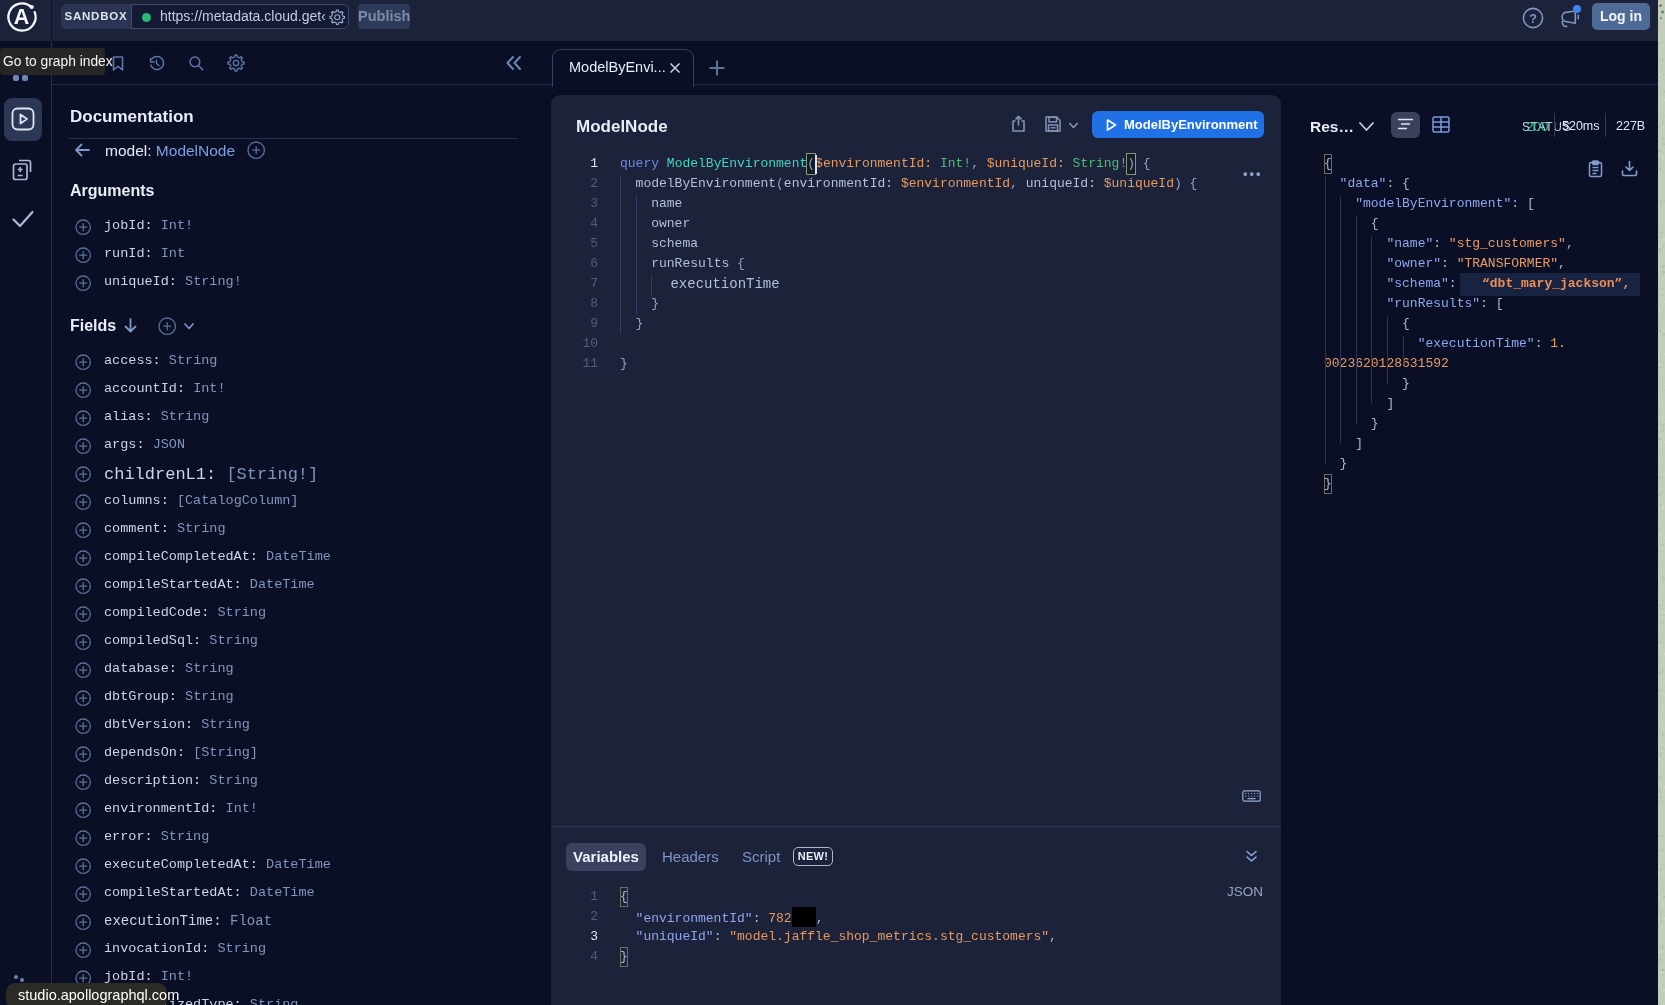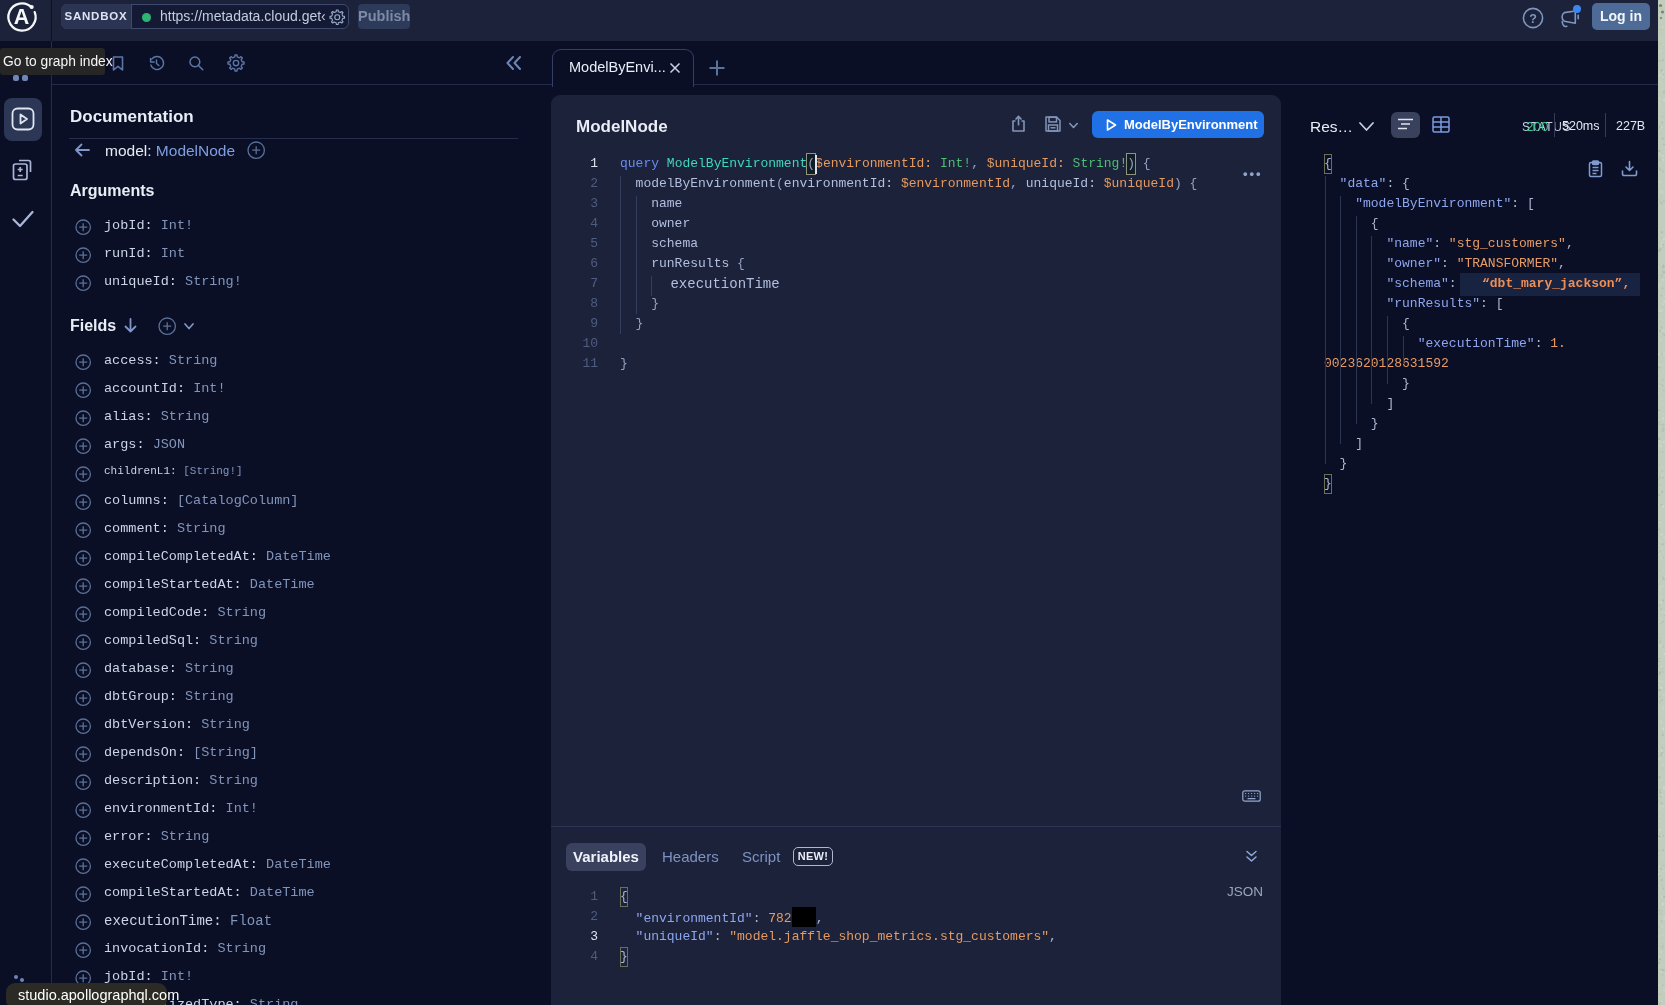--- a/index.html
+++ b/index.html
@@ -134,21 +134,21 @@
 <div class="abs mono" style="left:104px;top:409px;font-size:13.5px"><span style="color:#ccd5e6">alias:</span> <span style="color:#8195ba">String</span></div>
 <svg style="position:absolute;left:73.8px;top:436.8px" width="18.4" height="18.4">
     <circle cx="9.2" cy="9.2" r="7.2" fill="none" stroke="#5a7099" stroke-width="1.3"></circle>
     <path d="M9.2 5.2v8M5.2 9.2h8" stroke="#5a7099" stroke-width="1.3"></path>
   </svg>
 <div class="abs mono" style="left:104px;top:437px;font-size:13.5px"><span style="color:#ccd5e6">args:</span> <span style="color:#8195ba">JSON</span></div>
 <svg style="position:absolute;left:73.8px;top:464.8px" width="18.4" height="18.4">
     <circle cx="9.2" cy="9.2" r="7.2" fill="none" stroke="#5a7099" stroke-width="1.3"></circle>
     <path d="M9.2 5.2v8M5.2 9.2h8" stroke="#5a7099" stroke-width="1.3"></path>
   </svg>
-<div class="abs mono" style="left:104px;top:465px;font-size:11px"><span style="color:#ccd5e6">childrenL1:</span> <span style="color:#8195ba">[String!]</span></div>
+<div class="abs mono" style="left:104px;top:465px;font-size:17px"><span style="color:#ccd5e6">childrenL1:</span> <span style="color:#8195ba">[String!]</span></div>
 <svg style="position:absolute;left:73.8px;top:492.8px" width="18.4" height="18.4">
     <circle cx="9.2" cy="9.2" r="7.2" fill="none" stroke="#5a7099" stroke-width="1.3"></circle>
     <path d="M9.2 5.2v8M5.2 9.2h8" stroke="#5a7099" stroke-width="1.3"></path>
   </svg>
 <div class="abs mono" style="left:104px;top:493px;font-size:13.5px"><span style="color:#ccd5e6">columns:</span> <span style="color:#8195ba">[CatalogColumn]</span></div>
 <svg style="position:absolute;left:73.8px;top:520.8px" width="18.4" height="18.4">
     <circle cx="9.2" cy="9.2" r="7.2" fill="none" stroke="#5a7099" stroke-width="1.3"></circle>
     <path d="M9.2 5.2v8M5.2 9.2h8" stroke="#5a7099" stroke-width="1.3"></path>
   </svg>
 <div class="abs mono" style="left:104px;top:521px;font-size:13.5px"><span style="color:#ccd5e6">comment:</span> <span style="color:#8195ba">String</span></div>
@@ -298,21 +298,21 @@
 </svg>
 <div class="abs" style="left:1227px;top:884px;color:#9aa5bf;font-size:13.5px">JSON</div>
 <div class="abs mono" style="left:538px;top:887px;width:60px;text-align:right;font-size:13px;line-height:20px;color:#4e5c80">1</div>
 <div class="abs mono" style="left:538px;top:907px;width:60px;text-align:right;font-size:13px;line-height:20px;color:#4e5c80">2</div>
 <div class="abs mono" style="left:538px;top:927px;width:60px;text-align:right;font-size:13px;line-height:20px;color:#dce3f0">3</div>
 <div class="abs mono" style="left:538px;top:947px;width:60px;text-align:right;font-size:13px;line-height:20px;color:#4e5c80">4</div>
 <div class="abs mono" style="left:620px;top:887px;font-size:13px;line-height:20px;white-space:pre"><span style="color:#aab6cf;display:inline-block;outline:1px solid #6b6f58;outline-offset:-1px">{</span></div>
 <div class="abs mono" style="left:620px;top:907px;font-size:13px;line-height:20px;white-space:pre">&nbsp;&nbsp;<span style="color:#8ea6ee">"environmentId"</span><span style="color:#aab6cf">:</span> <span style="color:#e49a61">782</span><span style="display:inline-block;width:24px;height:20px;background:#000;vertical-align:-5px"></span><span style="color:#aab6cf">,</span></div>
 <div class="abs mono" style="left:620px;top:927px;font-size:13px;line-height:20px;white-space:pre">&nbsp;&nbsp;<span style="color:#8ea6ee">"uniqueId"</span><span style="color:#aab6cf">:</span> <span style="color:#e49a61">"model.jaffle_shop_metrics.stg_customers"</span><span style="color:#aab6cf">,</span></div>
 <div class="abs mono" style="left:620px;top:947px;font-size:13px;line-height:20px;white-space:pre"><span style="color:#aab6cf;display:inline-block;outline:1px solid #6b6f58;outline-offset:-1px">}</span></div>
-<div class="abs" style="left:1310px;top:118px;color:#e9edf6;font-size:15.5px;font-weight:normal">Res…</div>
+<div class="abs" style="left:1310px;top:118px;color:#e9edf6;font-size:15.5px;font-weight:bold">Res…</div>
 <svg class="abs" style="left:1358px;top:121px" width="17" height="11" viewBox="0 0 17 11" fill="none" stroke="#c3cee2" stroke-width="1.8">
 <path d="M2 2 L8.5 9 L15 2" stroke-linecap="round" stroke-linejoin="round"></path>
 </svg>
 <div class="abs" style="left:1391px;top:112px;width:29px;height:26px;background:#3a415c;border-radius:6px"></div>
 <svg class="abs" style="left:1397px;top:118px" width="17" height="14" viewBox="0 0 17 14" fill="none" stroke="#dfe6f2" stroke-width="1.7">
 <path d="M1 1.5 H16 M4 6 H13 M1 10.5 H10"></path>
 </svg>
 <svg class="abs" style="left:1432px;top:116px" width="18" height="17" viewBox="0 0 18 17" fill="none" stroke="#7c9be0" stroke-width="1.5">
 <rect x="1" y="1" width="16" height="15" rx="1.5"></rect>
 <path d="M1 6 H17 M1 11 H17 M9 1 V16"></path>

